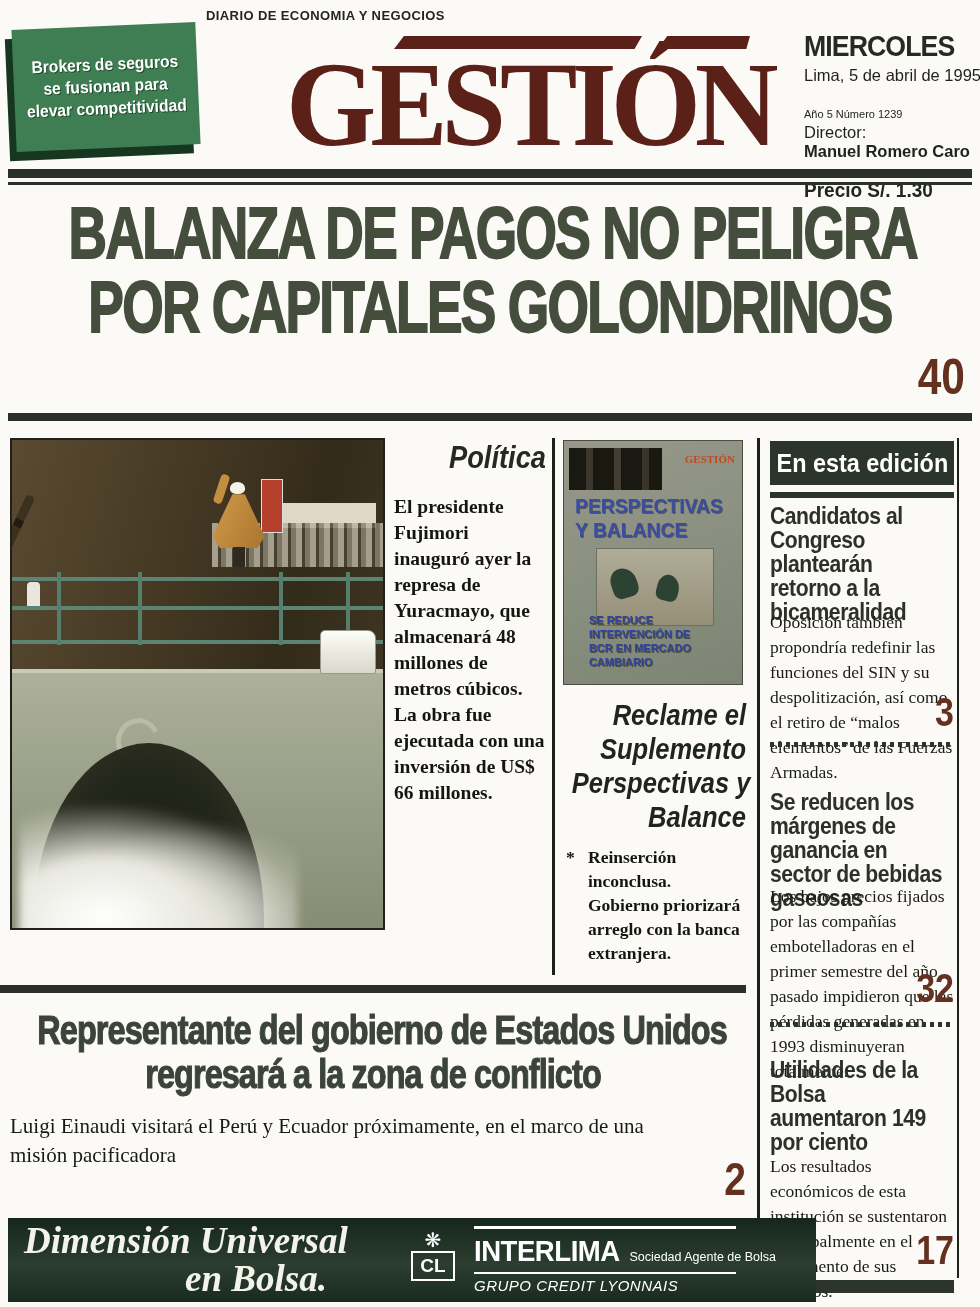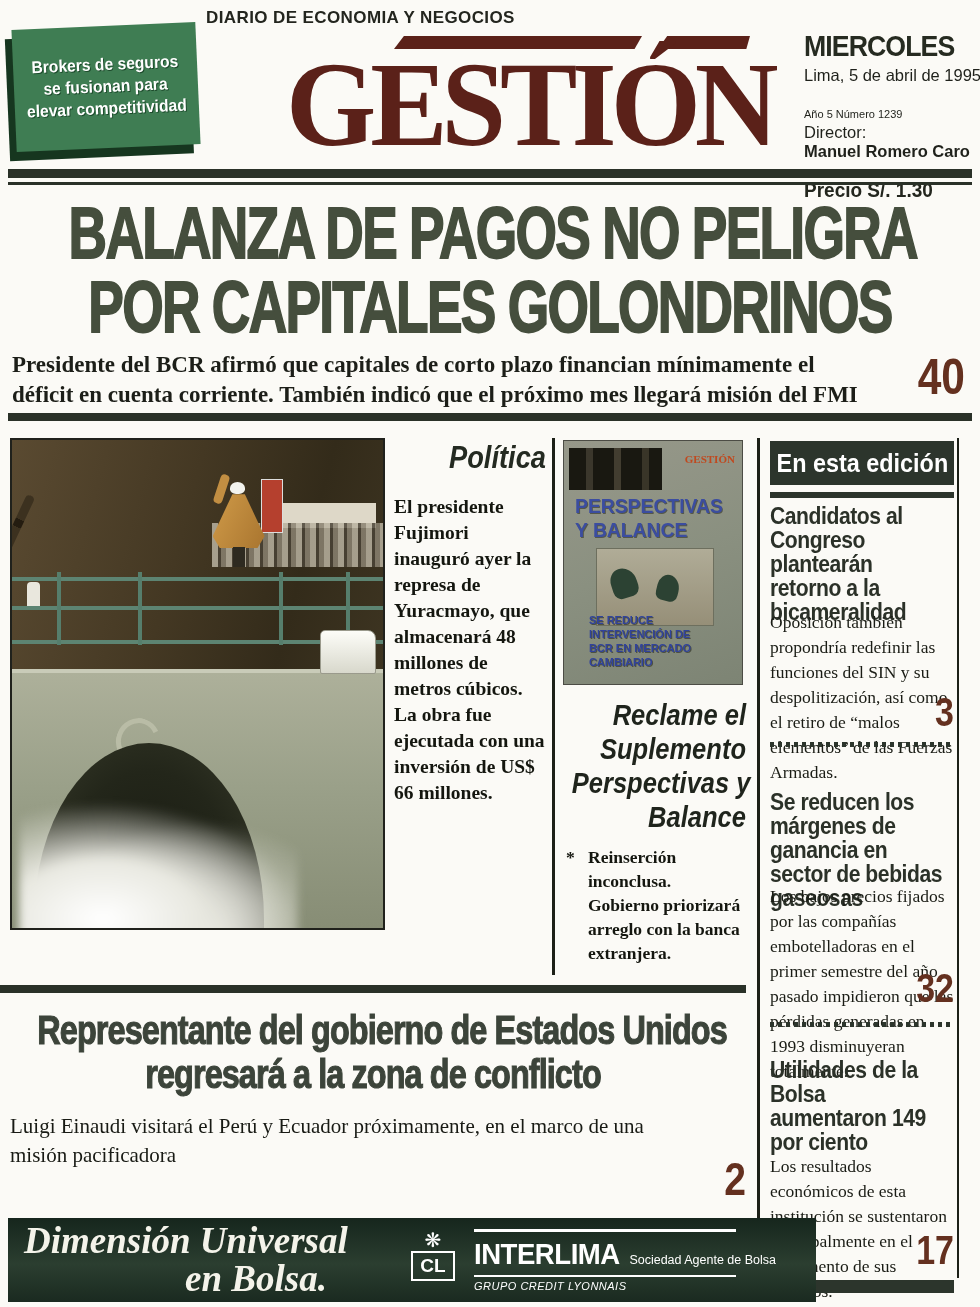--- a/index.html
+++ b/index.html
@@ -13,21 +13,21 @@
   .badge {
     position:absolute; left:14px; top:26px; width:184px; height:122px;
     background:#3f7d53; transform:rotate(-2.5deg);
     box-shadow:-7px 9px 0 #16361f;
     display:flex; flex-direction:column; justify-content:center; align-items:center;
   }
   .badge .line {
     color:#fff; font-weight:bold; font-size:17px; line-height:22px;
     transform:scaleX(0.92); white-space:nowrap; text-shadow:1px 1px 0 #1d4a2c;
   }
-  .tagline { position:absolute; left:206px; top:8px; font-size:17px; font-weight:bold; color:#23251e; letter-spacing:.4px; }
+  .tagline { position:absolute; left:206px; top:8px; font-size:13px; font-weight:bold; color:#23251e; letter-spacing:.4px; }
   .logo-wrap { position:absolute; left:286px; top:28px; width:468px; height:138px; }
   .logo-bar { position:absolute; top:8px; height:13px; background:#5b2119; }
   .logo-bar.b1 { left:108px; width:248px; clip-path:polygon(4% 0,100% 0,97% 100%,0 100%); }
   .logo-bar.b2 { left:372px; width:92px;  clip-path:polygon(10% 0,100% 0,96% 100%,0 100%); }
   .logo-text {
     position:absolute; left:0; top:18px; width:468px; text-align:center;
     font-family:"Liberation Serif", serif; font-weight:bold; font-size:116px; line-height:112px;
     color:#5b2119; letter-spacing:-6px; transform:scaleY(1.04); transform-origin:top center; white-space:nowrap;
   }
   .info { position:absolute; left:804px; top:30px; width:200px; color:#1f211b; }
@@ -136,21 +136,21 @@
   .ad-slogan .s2 { font-size:37px; line-height:38px; text-align:center; padding-left:90px; }
   .cl-box { width:54px; height:62px; margin-left:8px; flex:none; display:flex; flex-direction:column; align-items:center; justify-content:flex-start; }
   .cl-spark { color:#fff; font-size:20px; line-height:22px; }
   .cl-frame { border:2px solid #fff; padding:0 7px; color:#fff; font-weight:bold; font-size:19px; line-height:26px; }
   .ad-right { margin-left:14px; width:262px; color:#fff; }
   .ad-right .topline { border-top:3px solid #fff; margin-bottom:6px; }
   .ad-brand-row { display:flex; align-items:baseline; white-space:nowrap; }
   .ad-brand { font-weight:bold; font-size:29px; letter-spacing:-0.5px; transform:scaleX(0.95); transform-origin:left; }
   .ad-brand-suffix { font-size:12.5px; margin-left:2px; }
   .ad-midline { border-top:2px solid #fff; margin-top:4px; margin-bottom:3px; }
-  .ad-group { font-style:italic; font-size:11px; letter-spacing:.5px; }
+  .ad-group { font-style:italic; font-size:15px; letter-spacing:.5px; }
 </style>
 </head>
 <body>
 
 <div class="page">
 
   <div class="badge">
     <div class="line">Brokers de seguros</div>
     <div class="line">se fusionan para</div>
     <div class="line">elevar competitividad</div>
@@ -173,21 +173,20 @@
     <div class="price">Precio S/. 1.30</div>
   </div>
 
   <div class="rule-thick-top"></div>
   <div class="rule-thin-top"></div>
 
   <div class="hl1">
     <div class="l">BALANZA DE PAGOS NO PELIGRA</div>
     <div class="l">POR CAPITALES GOLONDRINOS</div>
   </div>
-  <div class="deck1">Presidente del BCR afirmó que capitales de corto plazo financian mínimamente el déficit en cuenta corriente. También indicó que el próximo mes llegará misión del FMI</div>
   <div class="pagenum pn40">40</div>
   <div class="rule-deck"></div>
 
   <div class="photo">
     <div class="ph-hill"></div>
     <div class="ph-tent"></div>
     <div class="ph-crowd"></div>
     <div class="ph-sign"></div>
     <div class="ph-wall"></div>
     <div class="ph-mark"></div>

